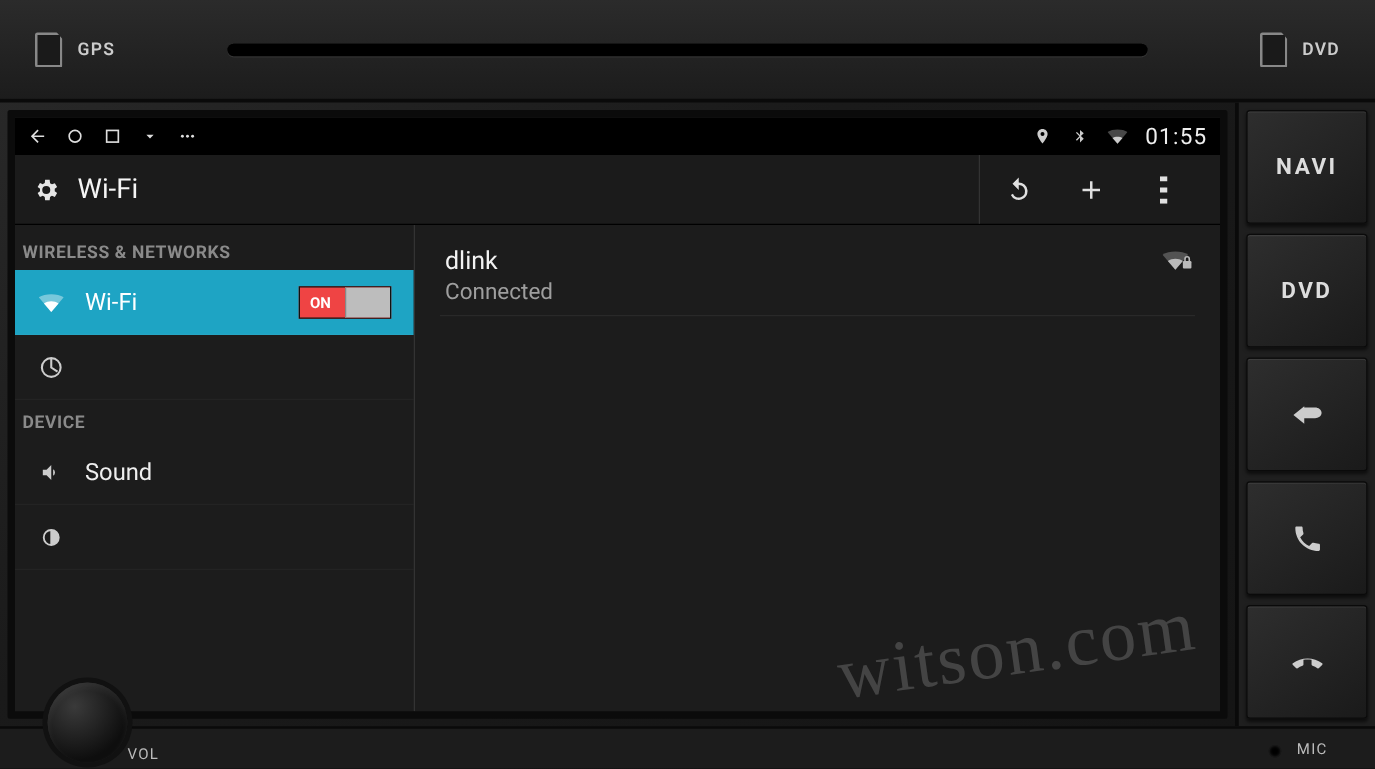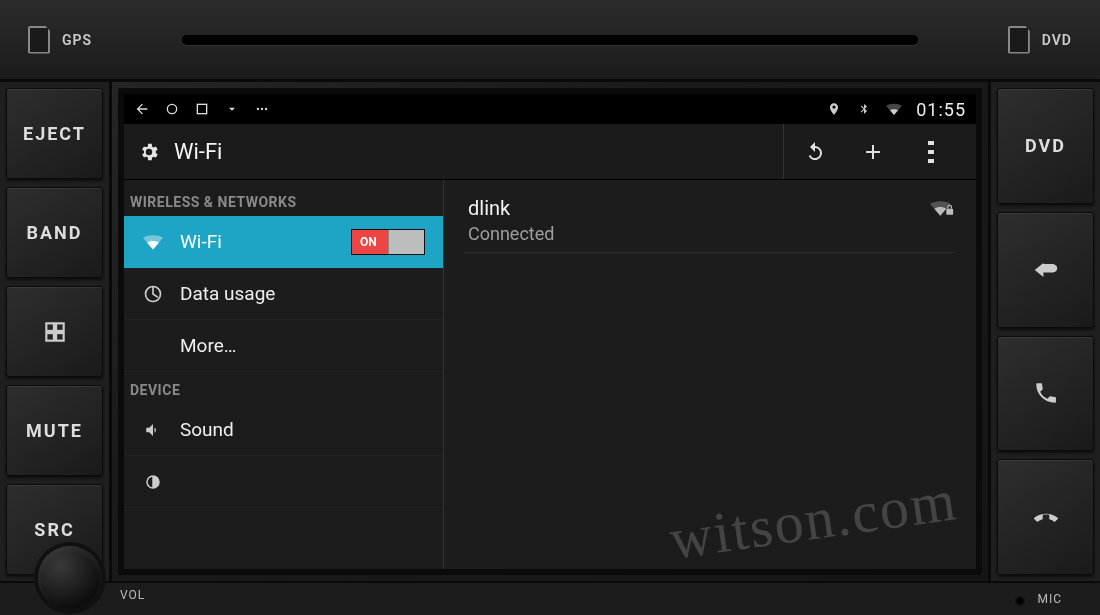--- a/index.html
+++ b/index.html
@@ -194,34 +194,20 @@
     </div>
     <div class="cd-slot"></div>
     <div class="slot">
       <div class="sd-icon"></div>
       <span class="sd-label">DVD</span>
     </div>
   </div>
 
   <div class="mid-row">
 
-    <div class="btn-col left">
-      <div class="phys-btn">EJECT</div>
-      <div class="phys-btn">BAND</div>
-      <div class="phys-btn icon">
-        <svg width="26" height="26" viewBox="0 0 24 24" fill="none" stroke="#ccc" stroke-width="2">
-            <rect x="4" y="4" width="7" height="7"></rect>
-            <rect x="13" y="4" width="7" height="7"></rect>
-            <rect x="4" y="13" width="7" height="7"></rect>
-            <rect x="13" y="13" width="7" height="7"></rect>
-          </svg>
-      </div>
-      <div class="phys-btn">MUTE</div>
-      <div class="phys-btn">SRC</div>
-    </div>
 
     <div class="screen">
 
       <div class="statusbar">
         <div class="sb-left">
           <span class="sb-icon">
             <svg width="16" height="16" viewBox="0 0 24 24" fill="#ddd">
                 <path d="M20 11H7.8l5.6-5.6L12 4l-8 8 8 8 1.4-1.4L7.8 13H20z"></path>
               </svg>
           </span>
@@ -317,27 +303,22 @@
             </div>
           </div>
 
           <div class="setting-row">
             <span class="row-icon">
               <svg width="20" height="20" viewBox="0 0 24 24" fill="none" stroke="#ccc" stroke-width="2">
                   <circle cx="12" cy="12" r="9"></circle>
                   <path d="M12 3v9l6 4" stroke="#ccc"></path>
                 </svg>
             </span>
-            <span class="row-label">Data usage</span>
-          </div>
-
-          <div class="setting-row">
-            <span class="row-icon"></span>
-            <span class="row-label">More…</span>
-          </div>
+          </div>
+
 
           <div class="section-header">DEVICE</div>
 
           <div class="setting-row">
             <span class="row-icon">
               <svg width="18" height="18" viewBox="0 0 24 24" fill="#ccc">
                   <path d="M3 9v6h4l5 5V4L7 9H3zm13 3a4 4 0 0 0-2-3.5v7A4 4 0 0 0 16 12z"></path>
                 </svg>
             </span>
             <span class="row-label">Sound</span>
@@ -367,20 +348,21 @@
                 <path d="M21 12v-2a2 2 0 0 1 4 0v2" fill="none" stroke="#bbb" stroke-width="1.5"></path>
               </svg>
           </span>
         </div>
       </div>
 
       <div class="watermark">witson.com</div>
     </div>
 
     <div class="btn-col right">
+      <div class="phys-btn">NAVI</div>
       <div class="phys-btn">DVD</div>
       <div class="phys-btn icon">
         <svg width="26" height="20" viewBox="0 0 30 20" fill="#ccc">
             <path d="M12 2L2 10l10 8v-5h10c3 0 6-2 6-5s-3-5-6-5H12V2z"></path>
           </svg>
       </div>
       <div class="phys-btn icon">
         <svg width="26" height="26" viewBox="0 0 24 24" fill="#ccc">
             <path d="M6.6 10.8c1.4 2.8 3.8 5.2 6.6 6.6l2.2-2.2c.3-.3.7-.4 1-.2 1.2.4 2.5.6 3.8.6.6 0 1 .4 1 1V20c0 .6-.4 1-1 1C10.6 21 3 13.4 3 4c0-.6.4-1 1-1h3.4c.6 0 1 .4 1 1 0 1.3.2 2.6.6 3.8.1.3 0 .7-.2 1l-2.2 2z"></path>
           </svg>
@@ -388,21 +370,21 @@
       <div class="phys-btn icon">
         <svg width="28" height="26" viewBox="0 0 24 24" fill="#ccc">
             <path d="M12 9C8 9 4.3 10.3 1.2 12.6c-.4.3-.4.9 0 1.2l2.3 2.3c.3.3.8.4 1.2.1 1.1-.8 2.3-1.4 3.6-1.8.4-.1.7-.5.7-.9V10c1-.2 2-.3 3-.3s2 .1 3 .3v3.5c0 .4.3.8.7.9 1.3.4 2.5 1 3.6 1.8.4.3.9.2 1.2-.1l2.3-2.3c.4-.3.4-.9 0-1.2C19.7 10.3 16 9 12 9z"></path>
           </svg>
       </div>
     </div>
 
   </div>
 
   <div class="bottom-strip">
-    <div style="display:flex;gap:18px">
+    <div style="display:flex;align-items:flex-end;gap:0">
       <div class="knob-dial"></div>
       <span>VOL</span>
     </div>
     <div style="display:flex;align-items:flex-end;gap:12px">
       <div class="mic-hole"></div>
       <span>MIC</span>
     </div>
   </div>
 
 </div>

